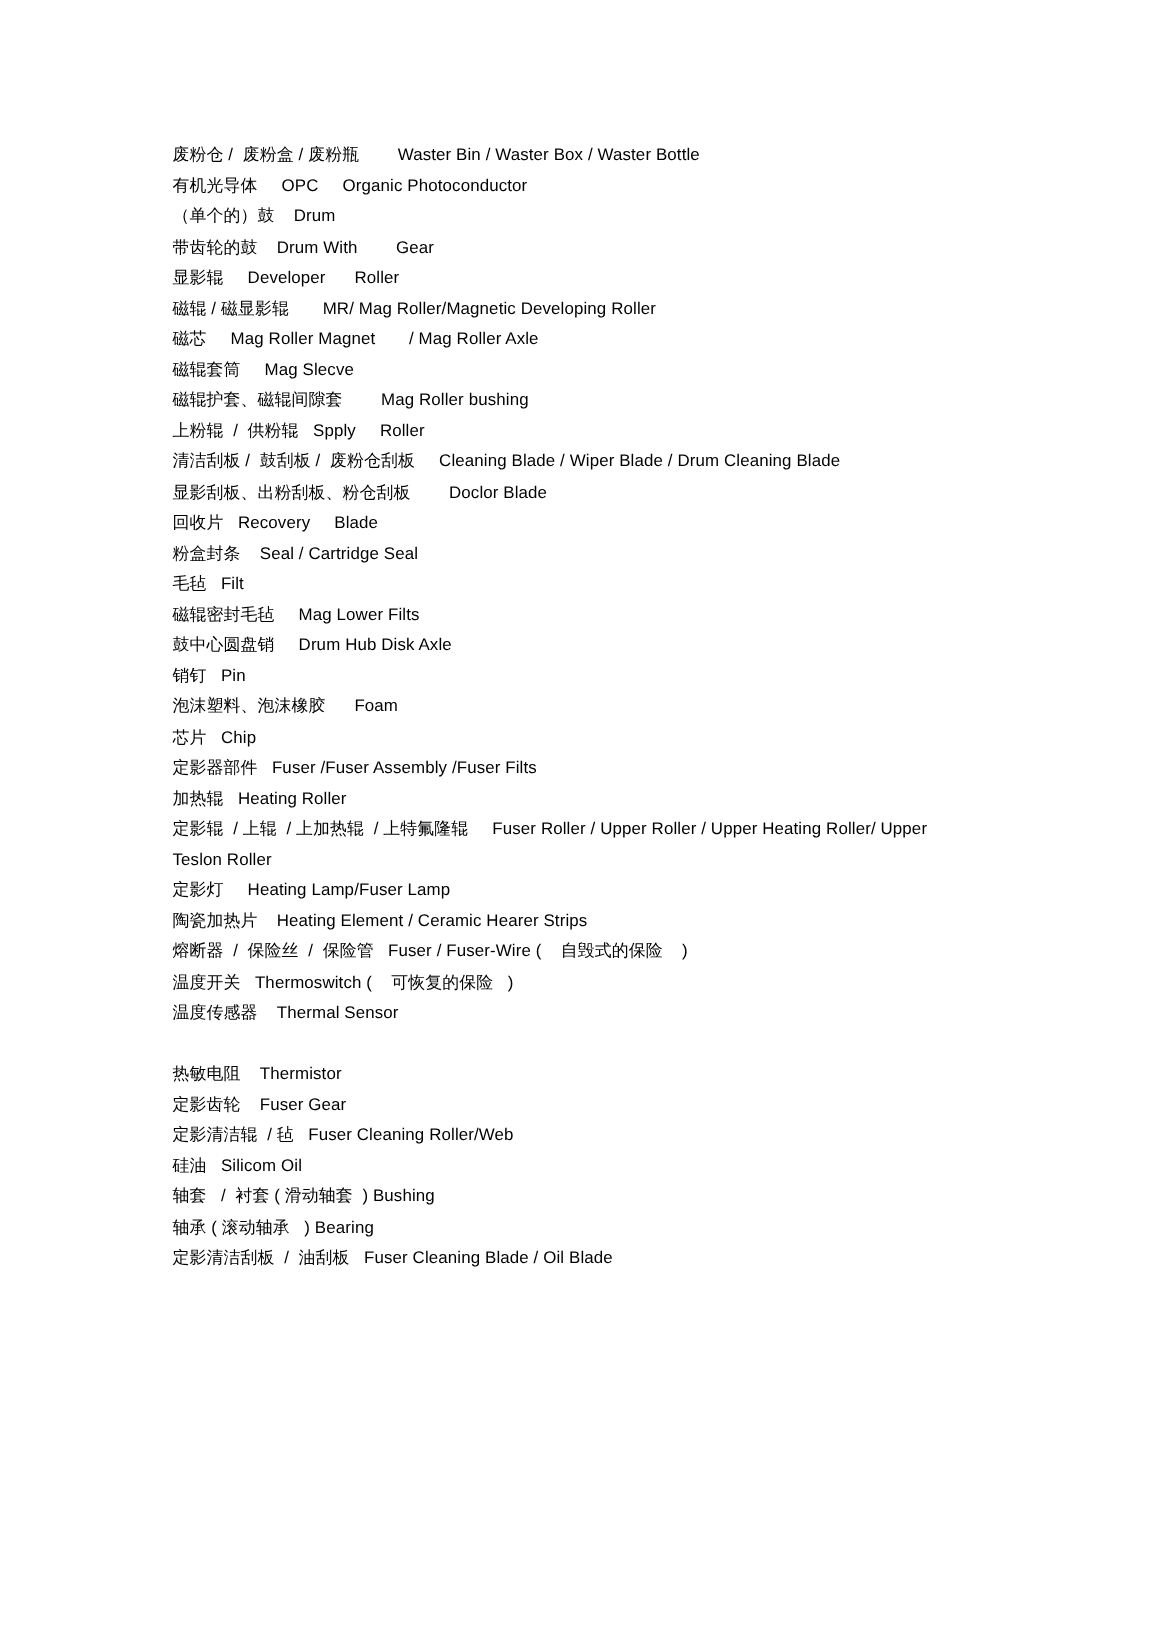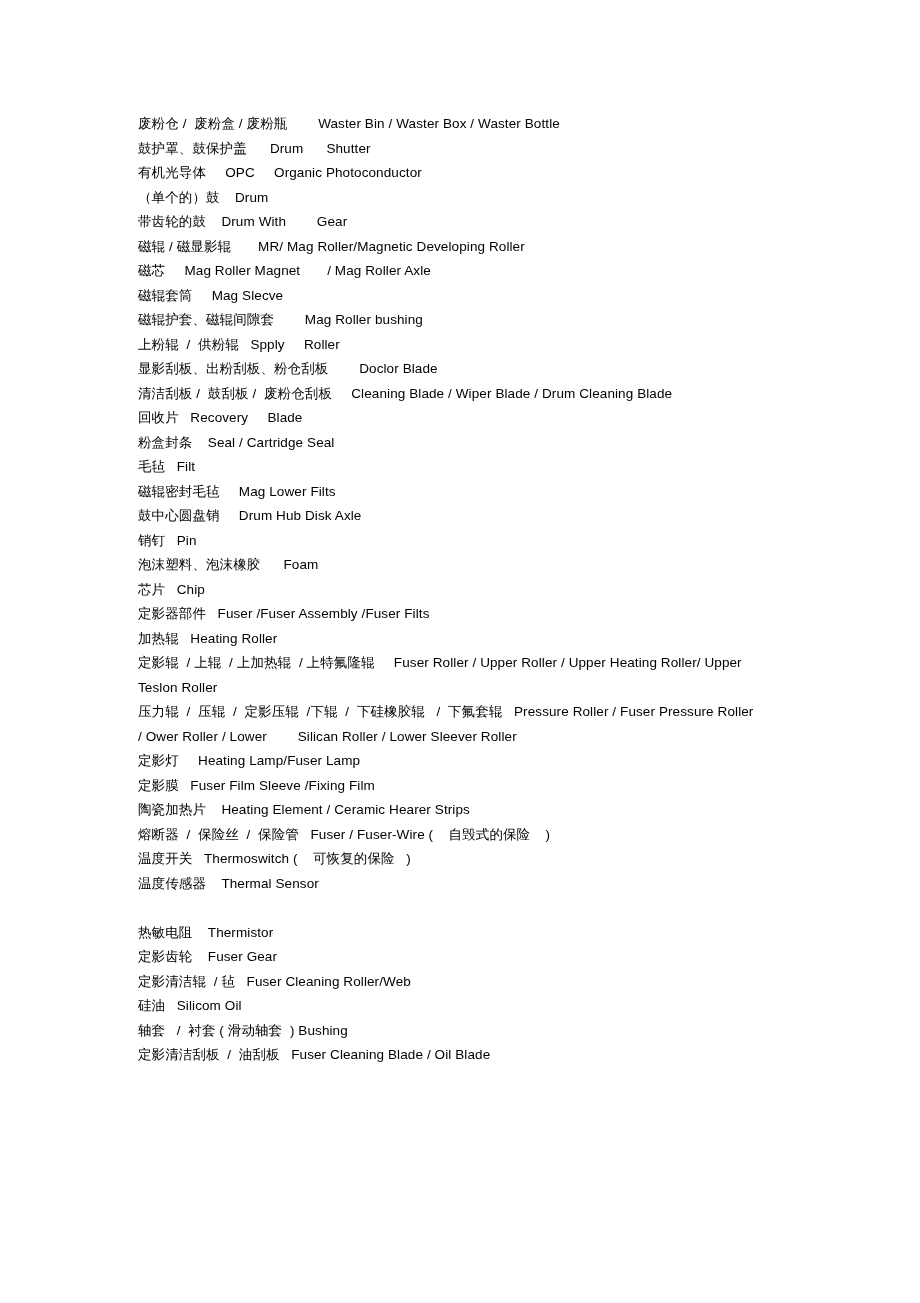--- a/index.html
+++ b/index.html
@@ -39,50 +39,49 @@
     height: 24.5px;
     line-height: 24.5px;
   }
 </style>
 </head>
 <body>
 
 <div class="page">
   <div class="doc-body" id="glossary">
       <div class="line">废粉仓 /  废粉盒 / 废粉瓶        Waster Bin / Waster Box / Waster Bottle</div>
-      <div class="line">鼓护罩、鼓保护盖      Drum      Shutter</div>
       <div class="line">有机光导体     OPC     Organic Photoconductor</div>
       <div class="line">（单个的）鼓    Drum</div>
       <div class="line">带齿轮的鼓    Drum With        Gear</div>
+      <div class="line">显影辊     Developer      Roller</div>
       <div class="line">磁辊 / 磁显影辊       MR/ Mag Roller/Magnetic Developing Roller</div>
       <div class="line">磁芯     Mag Roller Magnet       / Mag Roller Axle</div>
       <div class="line">磁辊套筒     Mag Slecve</div>
       <div class="line">磁辊护套、磁辊间隙套        Mag Roller bushing</div>
       <div class="line">上粉辊  /  供粉辊   Spply     Roller</div>
+      <div class="line">清洁刮板 /  鼓刮板 /  废粉仓刮板     Cleaning Blade / Wiper Blade / Drum Cleaning Blade</div>
       <div class="line">显影刮板、出粉刮板、粉仓刮板        Doclor Blade</div>
-      <div class="line">清洁刮板 /  鼓刮板 /  废粉仓刮板     Cleaning Blade / Wiper Blade / Drum Cleaning Blade</div>
       <div class="line">回收片   Recovery     Blade</div>
       <div class="line">粉盒封条    Seal / Cartridge Seal</div>
       <div class="line">毛毡   Filt</div>
       <div class="line">磁辊密封毛毡     Mag Lower Filts</div>
       <div class="line">鼓中心圆盘销     Drum Hub Disk Axle</div>
       <div class="line">销钉   Pin</div>
       <div class="line">泡沫塑料、泡沫橡胶      Foam</div>
       <div class="line">芯片   Chip</div>
       <div class="line">定影器部件   Fuser /Fuser Assembly /Fuser Filts</div>
       <div class="line">加热辊   Heating Roller</div>
       <div class="line">定影辊  / 上辊  / 上加热辊  / 上特氟隆辊     Fuser Roller / Upper Roller / Upper Heating Roller/ Upper Teslon Roller</div>
-      <div class="line">压力辊  /  压辊  /  定影压辊  /下辊  /  下硅橡胶辊   /  下氟套辊   Pressure Roller / Fuser Pressure Roller / Ower Roller / Lower        Silican Roller / Lower Sleever Roller</div>
       <div class="line">定影灯     Heating Lamp/Fuser Lamp</div>
-      <div class="line">定影膜   Fuser Film Sleeve /Fixing Film</div>
       <div class="line">陶瓷加热片    Heating Element / Ceramic Hearer Strips</div>
       <div class="line">熔断器  /  保险丝  /  保险管   Fuser / Fuser-Wire (    自毁式的保险    )</div>
       <div class="line">温度开关   Thermoswitch (    可恢复的保险   )</div>
       <div class="line">温度传感器    Thermal Sensor</div>
       <div class="line spacer"></div>
       <div class="line">热敏电阻    Thermistor</div>
       <div class="line">定影齿轮    Fuser Gear</div>
       <div class="line">定影清洁辊  / 毡   Fuser Cleaning Roller/Web</div>
       <div class="line">硅油   Silicom Oil</div>
       <div class="line">轴套   /  衬套 ( 滑动轴套  ) Bushing</div>
+      <div class="line">轴承 ( 滚动轴承   ) Bearing</div>
       <div class="line">定影清洁刮板  /  油刮板   Fuser Cleaning Blade / Oil Blade</div>
     </div>
 </div>
 
 </body></html>

